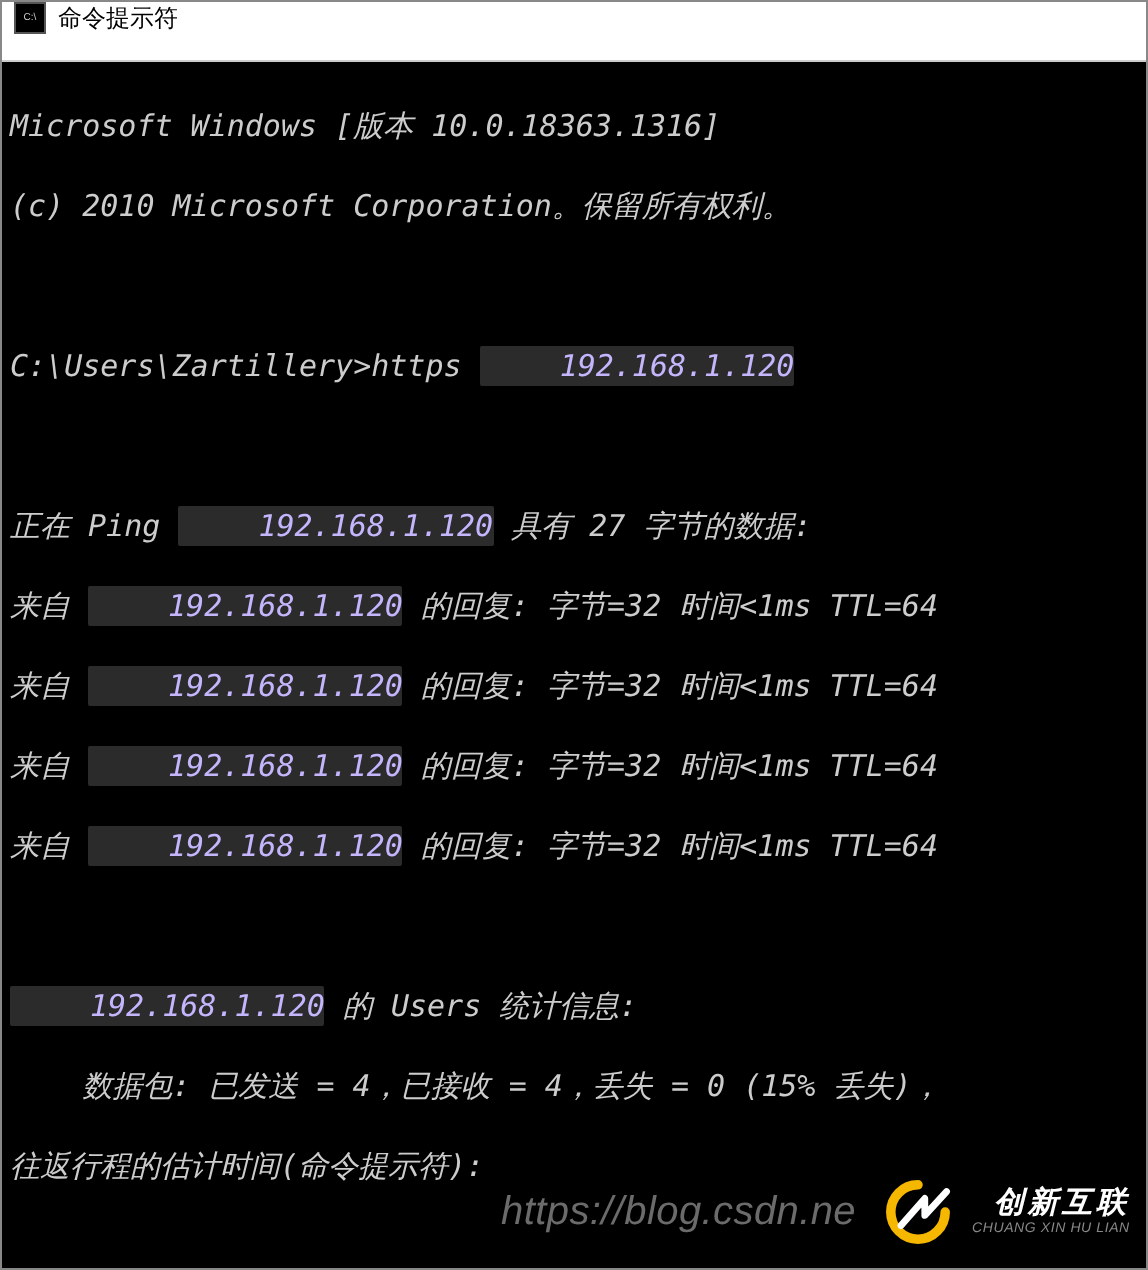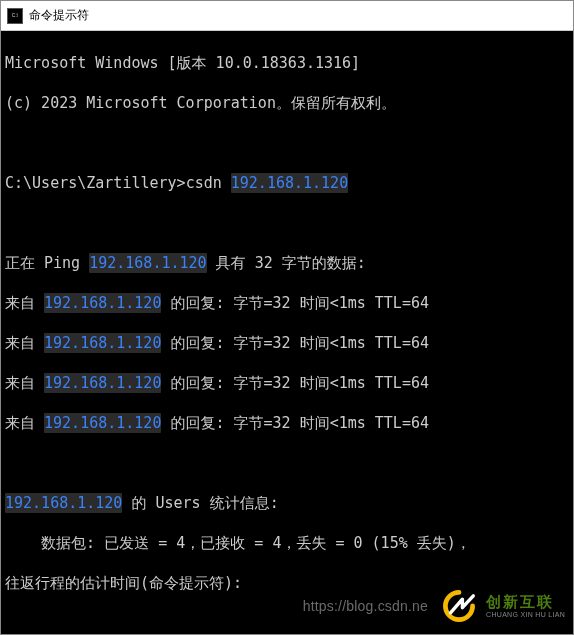--- a/index.html
+++ b/index.html
@@ -10,21 +10,20 @@
       font-family: "SimSun", "NSimSun", Consolas, monospace;
       overflow: hidden;
       position: relative;
       border: 1px solid #888;
     }
     .titlebar {
       height: 30px;
       background: #fff;
       border-bottom: 1px solid #ccc;
       display: flex;
-      align-items: center;
       padding: 0 6px;
       font-family: "Microsoft YaHei", sans-serif;
       font-size: 12px;
       color: #000;
     }
     .titlebar .icon {
       width: 16px;
       height: 16px;
       margin-right: 6px;
       background: #000;
@@ -44,69 +43,71 @@
       background: #000;
       color: #ccc;
       height: 604px;
       width: 100%;
       padding: 2px 4px;
       font-size: 15px;
       line-height: 20px;
       white-space: pre;
       position: relative;
       overflow: hidden;
+      font-style: italic;
     }
     .line { white-space: pre; }
     .redact {
       display: inline-block;
       background: #2b2b2b;
-      color: #3b82f6;
+      color: #c4b5fd;
       user-select: none;
       border-radius:1px;
+      padding-left:40px;
     }
     .watermark {
       position: absolute;
       bottom: 8px;
       right: 8px;
       display: flex;
       align-items: center;
       gap: 10px;
       font-family: Arial, sans-serif;
     }
     .watermark .url {
       color: #6b6b6b;
-      font-size: 14px;
+      font-size: 20px;
       letter-spacing: 0.2px;
     }
     .logo-wrap{ display:flex; align-items:center; gap:6px;}
     .logo-cx {
       width: 42px; height: 42px;
       border-radius: 4px;
       background: #000;
       display:flex; align-items:center; justify-content:center;
     }
     .logo-text { display:flex; flex-direction:column; line-height:1; }
-    .logo-text .cn { color:#4d7c0f; font-weight:bold; font-size:15px; letter-spacing:2px;}
+    .logo-text .cn { color:#ffffff; font-weight:bold; font-size:15px; letter-spacing:2px;margin-left:11px;}
     .logo-text .en { color:#888; font-size:7px; letter-spacing:0.3px; margin-top:2px;}
   </style>
 </head>
 <body>
 
 <div class="titlebar">
   <span class="icon"></span>
   <span>命令提示符</span>
 </div>
 
 <div class="terminal">
 <div class="line">Microsoft Windows [版本 10.0.18363.1316]</div>
-<div class="line">(c) 2023 Microsoft Corporation。保留所有权利。</div>
+<div class="line">(c) 2010 Microsoft Corporation。保留所有权利。</div>
 <div class="line"> </div>
-<div class="line"><span>C:\Users\Zartillery&gt;</span><span>csdn </span><span class="redact">192.168.1.120</span></div>
+<div class="line"><span>C:\Users\Zartillery&gt;</span><span>https </span><span class="redact">192.168.1.120</span></div>
 <div class="line"> </div>
-<div class="line"><span>正在 Ping </span><span class="redact">192.168.1.120</span><span> 具有 32 字节的数据:</span></div>
+<div class="line"><span>正在 Ping </span><span class="redact">192.168.1.120</span><span> 具有 27 字节的数据:</span></div>
 <div class="line"><span>来自 </span><span class="redact">192.168.1.120</span><span> 的回复: 字节=32 时间&lt;1ms TTL=64</span></div>
 <div class="line"><span>来自 </span><span class="redact">192.168.1.120</span><span> 的回复: 字节=32 时间&lt;1ms TTL=64</span></div>
 <div class="line"><span>来自 </span><span class="redact">192.168.1.120</span><span> 的回复: 字节=32 时间&lt;1ms TTL=64</span></div>
 <div class="line"><span>来自 </span><span class="redact">192.168.1.120</span><span> 的回复: 字节=32 时间&lt;1ms TTL=64</span></div>
 <div class="line"> </div>
 <div class="line"><span class="redact">192.168.1.120</span><span> 的 Users 统计信息:</span></div>
 <div class="line">    数据包: 已发送 = 4，已接收 = 4，丢失 = 0 (15% 丢失)，</div>
 <div class="line">往返行程的估计时间(命令提示符):</div>
 
 

